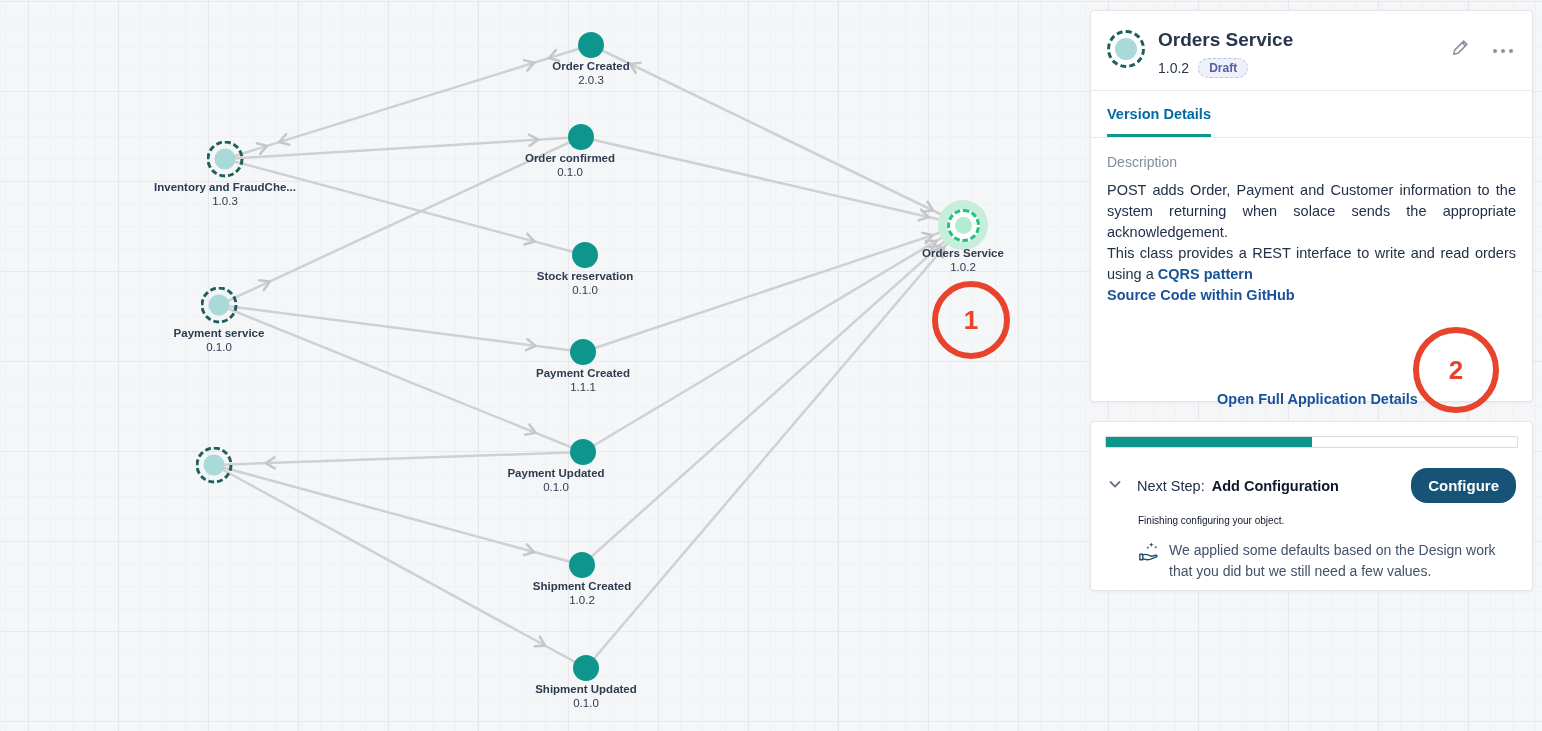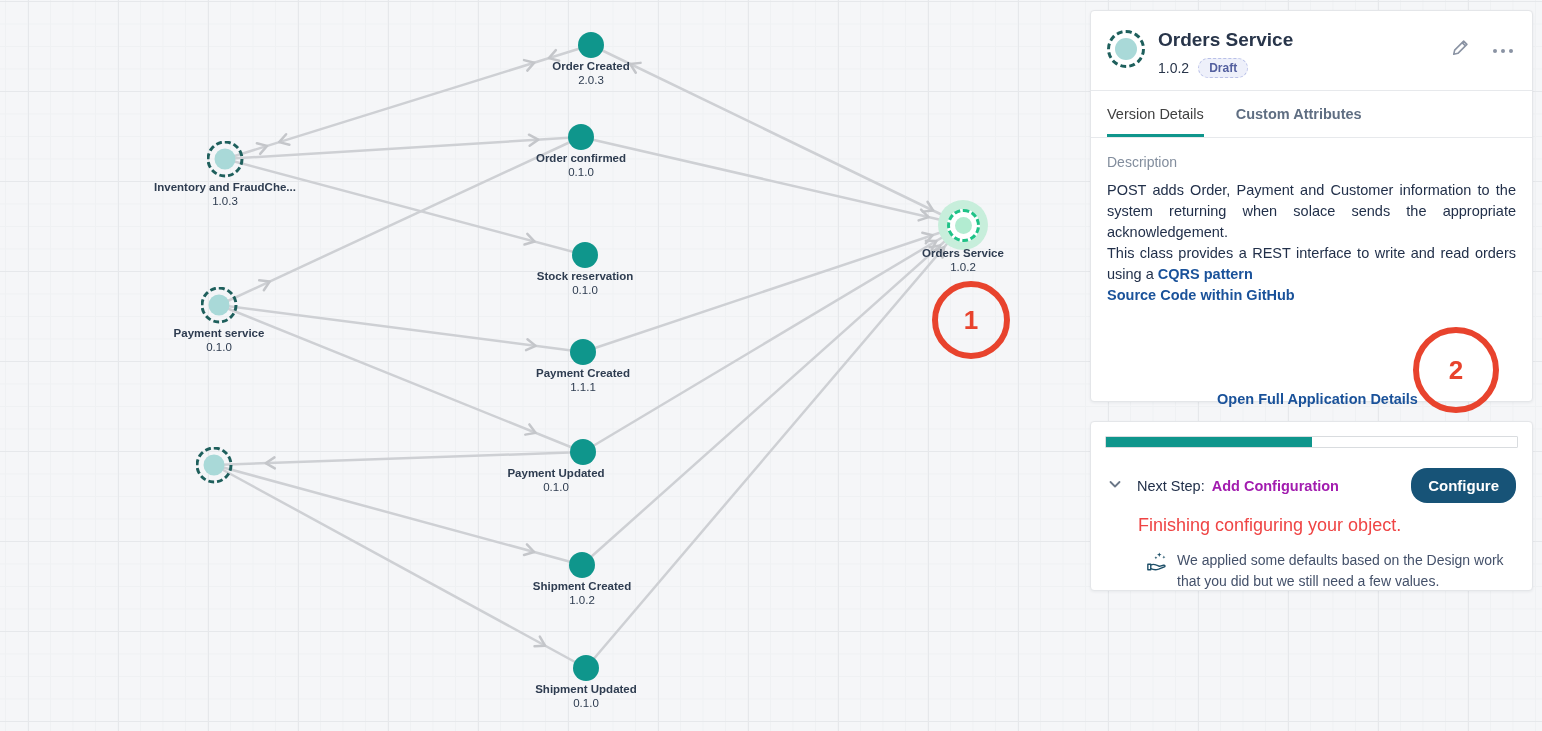--- a/index.html
+++ b/index.html
@@ -49,42 +49,42 @@
   .head-text{margin-left:13px;flex:1;}
   .panel-title{font-size:19px;font-weight:700;color:#28354a;line-height:24px;}
   .version-row{display:flex;align-items:center;margin-top:6px;}
   .version-num{font-size:14px;color:#28354a;}
   .draft-badge{margin-left:9px;font-size:12px;font-weight:700;color:#535f9e;background:#eef0fa;
     border:1px dashed #b9c0e8;border-radius:11px;padding:2px 10px;line-height:14px;}
   .head-actions{display:flex;align-items:center;gap:18px;margin-top:8px;}
   .icon-btn{background:none;border:none;padding:2px;cursor:pointer;display:flex;align-items:center;}
   .tabs{display:flex;padding:0 16px;border-bottom:1px solid #e7e9ec;}
   .tab{font-size:14.5px;padding:15px 0 12px 0;margin-right:32px;cursor:pointer;}
-  .tab.active{color:#404040;font-weight:400;border-bottom:3px solid #0f968c;}
+  .tab.active{color:#0369a1;font-weight:700;border-bottom:3px solid #0f968c;}
   .tab.inactive{color:#5f6e82;font-weight:700;border-bottom:3px solid transparent;}
   .card-body{padding:16px;position:relative;}
   .desc-heading{font-size:13.5px;color:#82razor;}
   .desc-heading{font-size:14px;color:#828d9d;margin-bottom:10px;}
   .desc-text{font-size:14.5px;color:#22304a;line-height:21px;text-align:justify;}
   .desc-text .blk{display:block;}
   a.doc-link{color:#1a529a;font-weight:700;text-decoration:none;}
   .open-details{position:absolute;left:12px;right:0;bottom:-86px;text-align:center;}
   .open-details a{font-size:14.5px;}
   
   .progress-track{margin:14px 14px 0 14px;height:10px;border:1px solid #d9dcdf;background:#fff;
     border-radius:1px;overflow:hidden;}
   .progress-fill{height:100%;background:#0f968c;}
   .next-row{display:flex;align-items:center;padding:20px 16px 0 16px;}
   .chev{flex:0 0 auto;margin-right:14px;cursor:pointer;display:flex;}
   .next-label{font-size:14.5px;color:#22304a;}
-  .next-name{font-size:14.5px;color:#a21caf;font-weight:700;margin-left:7px;}
+  .next-name{font-size:14.5px;color:#0f172a;font-weight:700;margin-left:7px;}
   .configure-btn{margin-left:auto;background:#175377;color:#fff;border:none;border-radius:16px;
     font-size:15px;font-weight:700;padding:9px 17px;cursor:pointer;font-family:inherit;}
-  .finishing{font-size:18px;color:#ef4444;padding:12px 16px 0 47px;}
-  .note-row{display:flex;align-items:flex-start;padding:14px 16px 0 47px;margin-left:8px;}
+  .finishing{font-size:10px;color:#0f172a;padding:12px 16px 0 47px;}
+  .note-row{display:flex;align-items:flex-start;padding:14px 16px 0 47px;}
   .note-icon{flex:0 0 auto;margin-right:9px;margin-top:1px;}
   .note-text{font-size:14px;color:#44516a;line-height:21px;max-width:352px;}
 </style>
 </head>
 <body>
 
 <svg id="edge-layer" width="1542" height="731">
     <line x1="225" y1="159" x2="591" y2="45" class="edge"></line>
     <path d="M-9 -5.5 L0 0 L-9 5.5" transform="translate(267.09000000000003 145.89) rotate(-17.300527191945005)" class="arrow"></path>
     <path d="M-9 -5.5 L0 0 L-9 5.5" transform="translate(279.168 142.128) rotate(162.699472808055)" class="arrow"></path>
@@ -120,21 +120,21 @@
     <line x1="586" y1="668" x2="963" y2="225" class="edge"></line>
     <path d="M-9 -5.5 L0 0 L-9 5.5" transform="translate(944.15 247.15000000000003) rotate(-49.60169160452401)" class="arrow"></path>
   </svg>
 <div id="node-layer">
     <div class="node event" style="left: 591px; top: 45px;"></div>
     <div class="node-label" style="left: 501px; top: 59px;">
       <span class="nm">Order Created</span>
       <span class="vr">2.0.3</span>
     </div>
     <div class="node event" style="left: 581px; top: 137px;"></div>
-    <div class="node-label" style="left: 491px; top: 151px;">
+    <div class="node-label" style="left: 480px; top: 151px;">
       <span class="nm">Order confirmed</span>
       <span class="vr">0.1.0</span>
     </div>
     <div class="node application" style="left: 225px; top: 159px;">
       <div class="core"></div>
     </div>
     <div class="node-label" style="left: 135px; top: 180px;">
       <span class="nm">Inventory and FraudChe...</span>
       <span class="vr">1.0.3</span>
     </div>
@@ -215,21 +215,20 @@
               <circle cx="11" cy="3" r="2" fill="#8a93a3"></circle>
               <circle cx="19" cy="3" r="2" fill="#8a93a3"></circle>
             </svg>
         </span>
       </button>
     </div>
   </div>
 
   <div class="tabs">
     <div class="tab active">Version Details</div>
-    <div class="tab inactive">Custom Attributes</div>
   </div>
 
   <div class="card-body">
     <div class="desc-heading">Description</div>
     <div class="desc-text">
       <span class="blk">POST adds Order, Payment and Customer information to the system returning when solace sends the appropriate acknowledgement.</span>
       <span class="blk"><span>This class provides a REST interface to write and read orders using a </span><a class="doc-link" href="#">CQRS pattern</a></span>
       <span class="blk"><a class="doc-link" href="#">Source Code within GitHub</a></span>
     </div>
     <div class="open-details">

